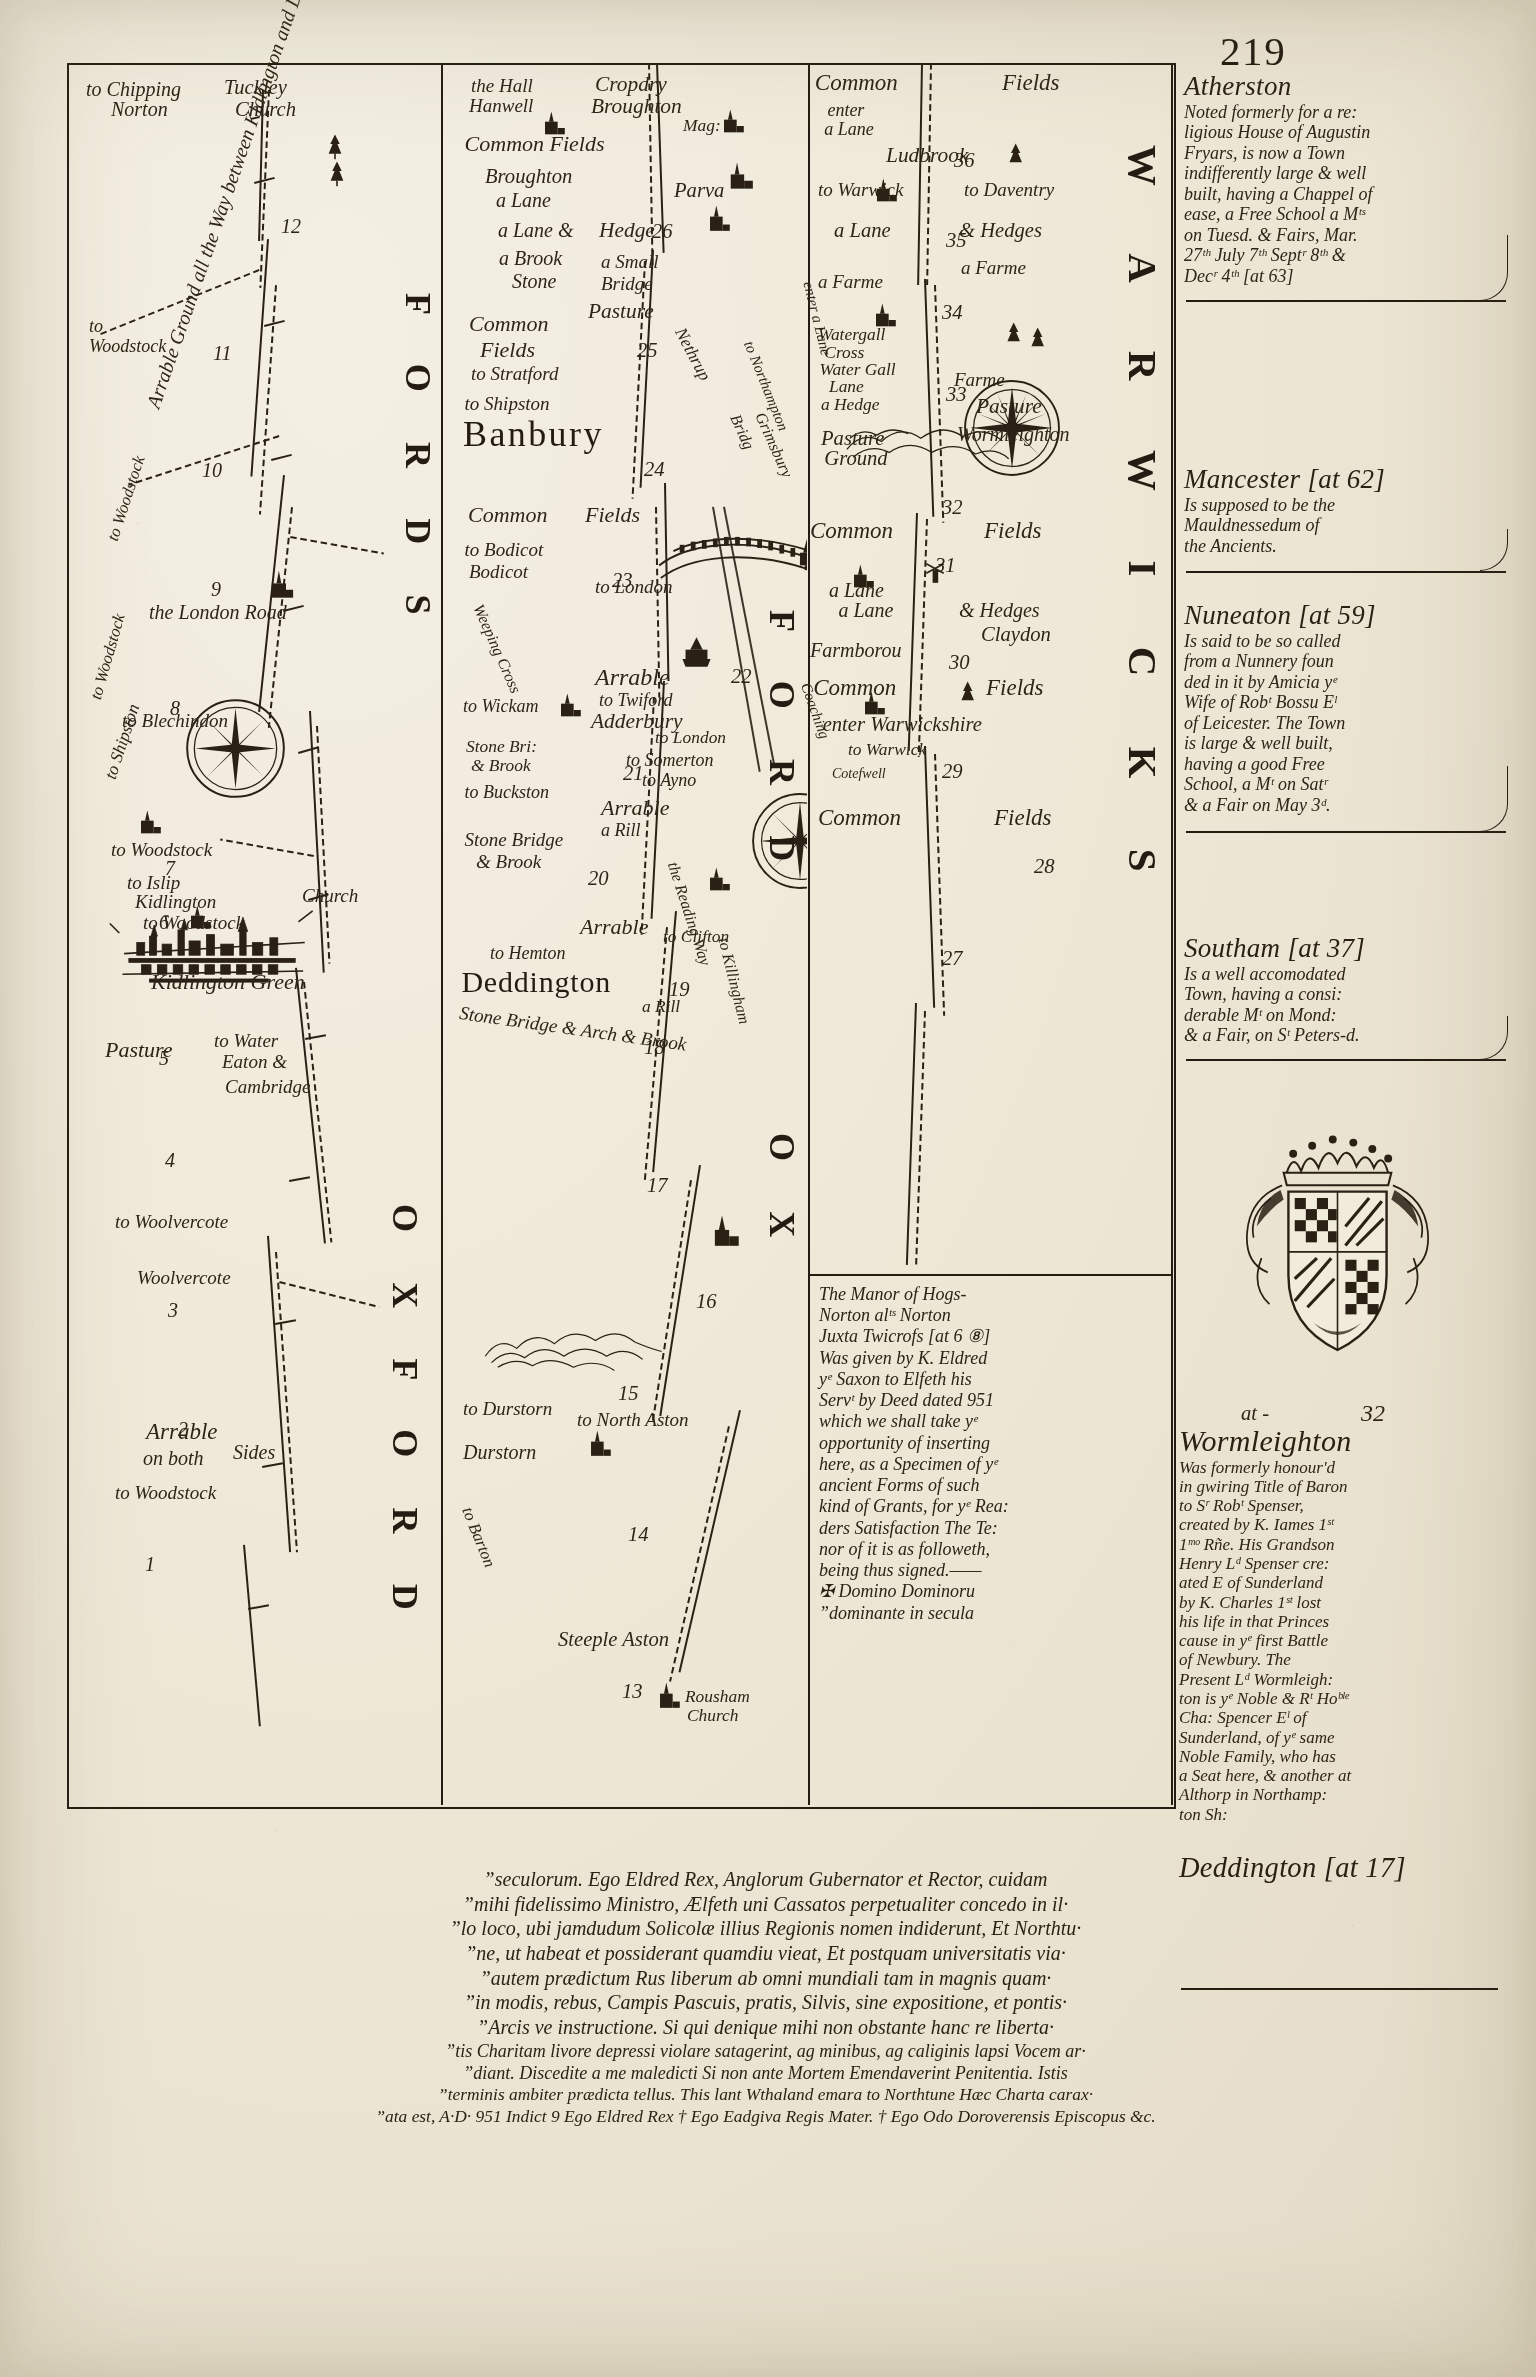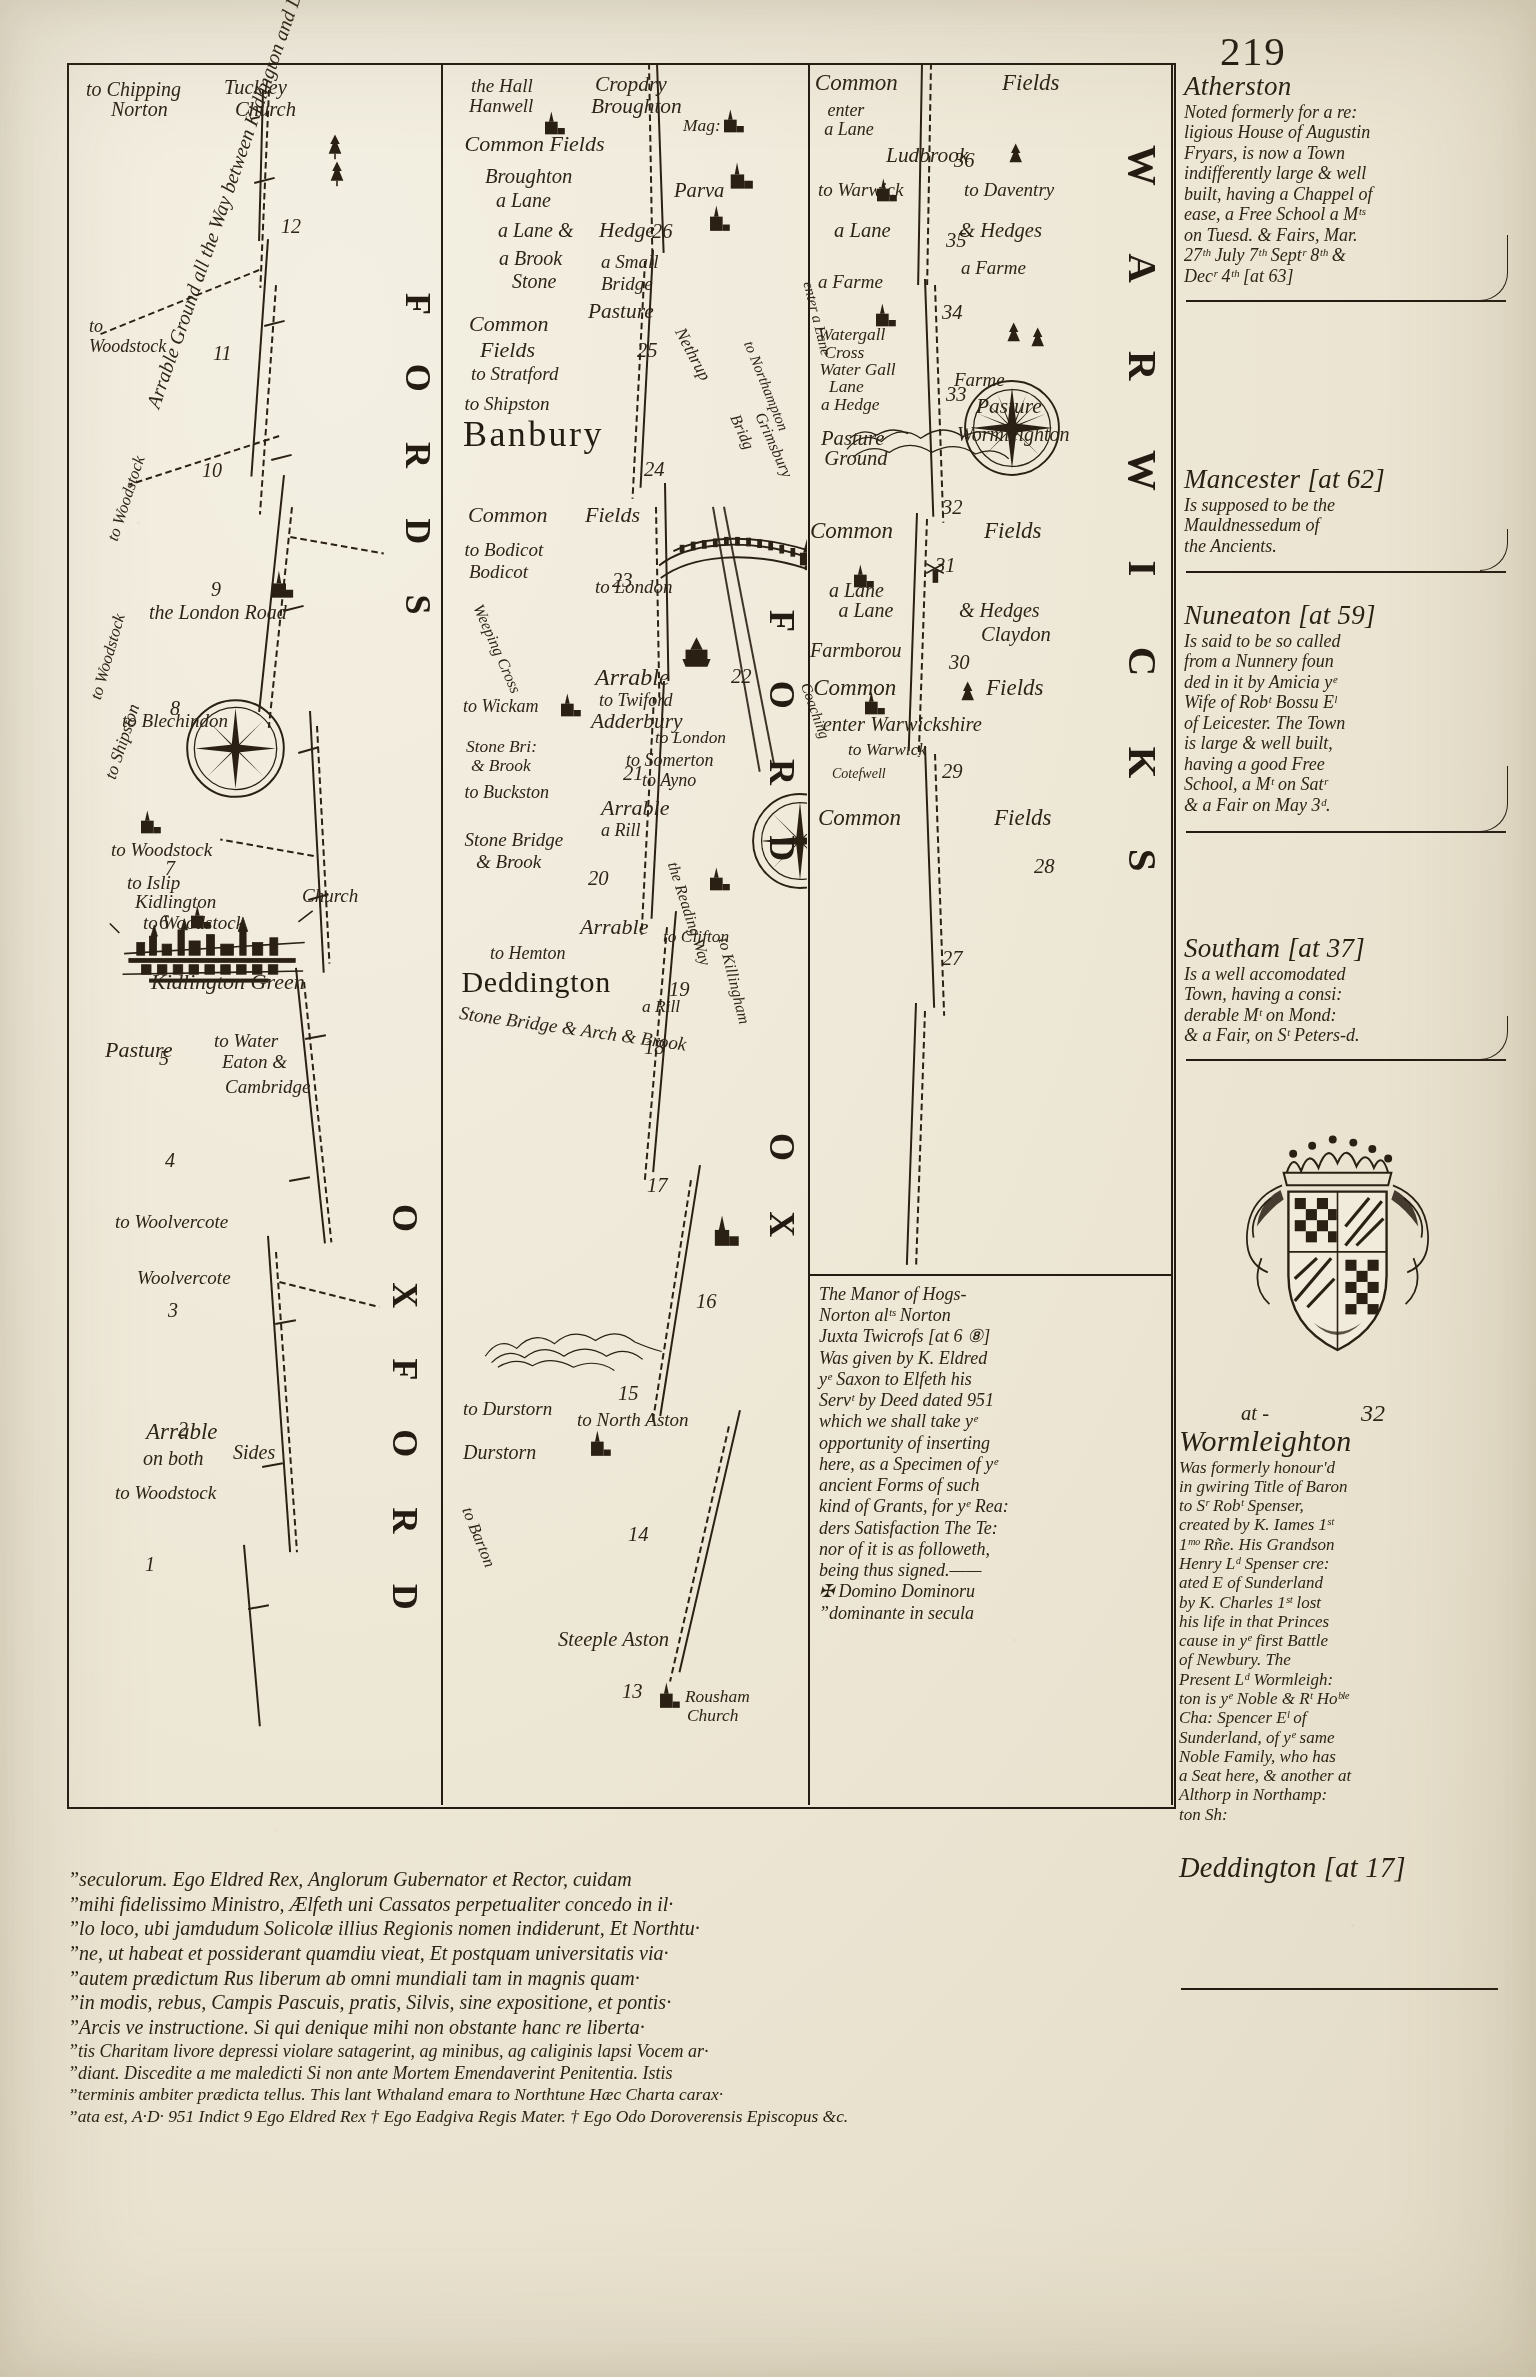--- a/index.html
+++ b/index.html
@@ -67,21 +67,21 @@
   .gaz .bd div{white-space:nowrap;}
 
   
   .underrule{position:absolute;height:1.6px;background:#241c12;}
   .curl{position:absolute;border-right:1.6px solid #241c12;border-bottom:1.6px solid #241c12;
         border-bottom-right-radius:48px;}
 
   
   #charter{position:absolute;left:68px;top:1867px;width:1395px;}
   #charter div{font-family:"Liberation Serif",serif;font-style:italic;color:#2b2216;
-               font-size:20px;line-height:1.235;white-space:nowrap;}
+               font-size:20px;line-height:1.235;white-space:nowrap;text-align:center;}
 
   
   .note{position:absolute;}
   .note div{font-family:"Liberation Serif",serif;font-style:italic;color:#2c2216;
             font-size:18px;line-height:1.18;white-space:nowrap;}
 
   
   #crest{position:absolute;}
   
   .wood{position:absolute;}

